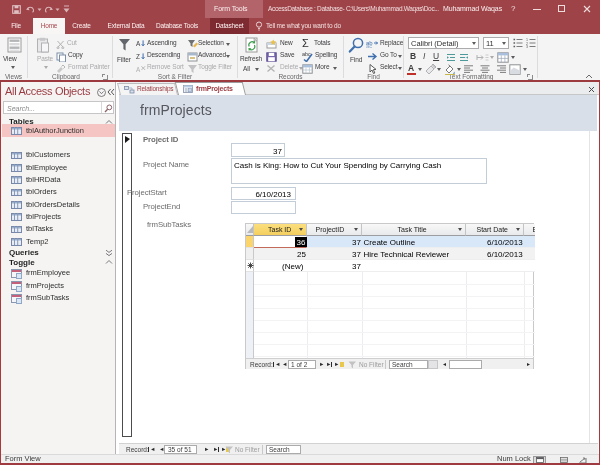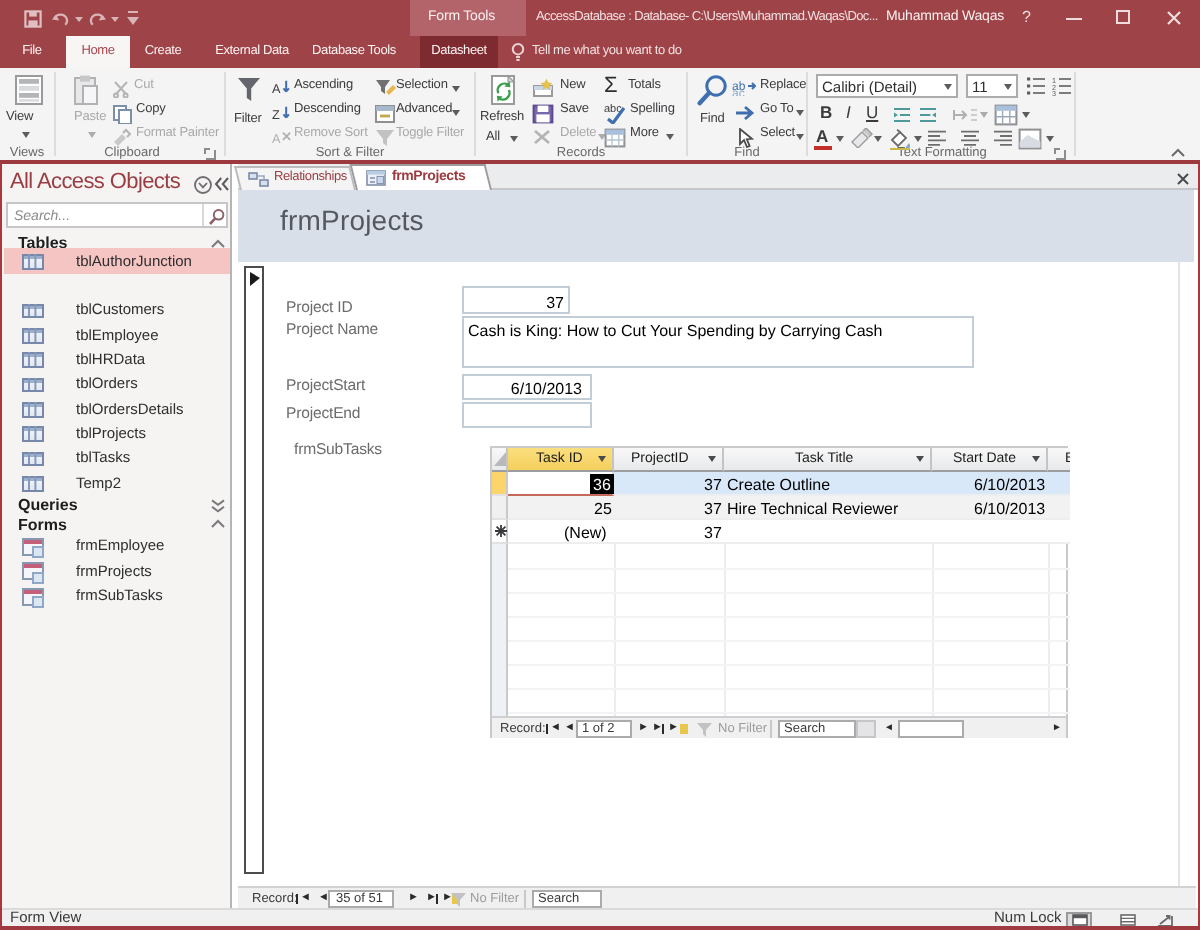--- a/index.html
+++ b/index.html
@@ -18,21 +18,21 @@
 .gsep{width:1px;top:2px;height:42px;background:#dcdcde;}
 .glabel{font-size:6.5px;color:#68686a;top:39.5px;line-height:6.8px;text-align:center;}
 .rtxt{font-size:6.5px;letter-spacing:-0.1px;color:#3c3c3e;}
 .rgray{font-size:6.5px;letter-spacing:-0.1px;color:#a9a9ab;}
 .car{width:0;height:0;border-left:2.5px solid transparent;border-right:2.5px solid transparent;border-top:3px solid #5c5c5e;}
 .cargray{border-top-color:#ababad;}
 
 #navpane{left:0;top:82px;width:115px;height:372px;background:#f5f4f3;border-left:1px solid #a8383e;}
 #navborder{left:115px;top:82px;width:1px;height:372px;background:#b5b5b7;}
 .navitem{left:1px;width:113px;height:13px;}
-.navitem .t{left:36px;top:2.5px;font-size:7.5px;color:#2e2e2e;line-height:8px;}
+.navitem .t{left:24px;top:2.5px;font-size:7.5px;color:#2e2e2e;line-height:8px;}
 .navhdr{font-size:8px;font-weight:bold;color:#1e1e1e;}
 .tbl-ic{left:9px;top:3px;width:10.5px;height:7.5px;background:
   linear-gradient(#f2f5fa,#e2e8f2);border:1px solid #7888aa;
   box-shadow:inset 0 1.5px 0 #9ab0cc;}
 .tbl-ic:after{content:"";position:absolute;left:2.2px;top:-1px;width:1px;height:6.5px;background:#8898b8;box-shadow:3.2px 0 0 #8898b8;}
 .frm-ic{left:9px;top:2px;width:10.5px;height:9px;background:#f4f6fa;border:1px solid #8898b0;}
 .frm-ic:after{content:"";position:absolute;left:0;top:0;width:9px;height:2.4px;background:#c4607a;}
 .frm-ic:before{content:"";position:absolute;left:3.5px;top:3.8px;width:4.5px;height:4px;border:1px solid #90a8c8;background:#dce6f2;z-index:1;}
 
 #docstrip{left:119px;top:82px;width:481px;height:13px;background:#ebecee;border-bottom:1px solid #c6c7c9;}
@@ -392,21 +392,21 @@
         <span class="t">tblTasks</span>
       </div>
     <div class="navitem" style="top:153.1px;">
         <span class="tbl-ic"></span>
         <span class="t">Temp2</span>
       </div>
     <div class="t navhdr" style="left:8px;top:166px;">Queries</div>
     <svg style="left:104px;top:167px" width="8" height="8" viewBox="0 0 8 8">
       <path d="M1 1.2 L4 3.4 L7 1.2 M1 4.4 L4 6.6 L7 4.4" fill="none" stroke="#7a7a7c" stroke-width="1"></path>
     </svg>
-    <div class="t navhdr" style="left:8px;top:175.5px;">Forms</div>
+    <div class="t navhdr" style="left:8px;top:175.5px;">Toggle</div>
     <svg style="left:104px;top:177px" width="8" height="6" viewBox="0 0 8 6">
       <path d="M1 4.5 L4 1.5 L7 4.5" fill="none" stroke="#7a7a7c" stroke-width="1"></path>
     </svg>
     <div class="navitem" style="top:184.5px;">
         <span class="frm-ic"></span>
         <span class="t">frmEmployee</span>
       </div>
     <div class="navitem" style="top:197px;">
         <span class="frm-ic"></span>
         <span class="t">frmProjects</span>
@@ -439,25 +439,25 @@
   </div>
   <div id="hdrband">
     <div class="t" style="left:21px;top:6.5px;font-size:14px;letter-spacing:0.1px;color:#56585f;">frmProjects</div>
   </div>
   <div id="formbody">
 
     <div style="left:3px;top:2px;width:10px;height:304px;background:#fff;border:1px solid #4c4c4e;"></div>
     <div style="left:6px;top:5px;width:0;height:0;border-top:3.5px solid transparent;border-bottom:4px solid transparent;border-left:5px solid #1a1a1a;"></div>
     <div style="left:470px;top:0px;width:1px;height:312px;background:#e4e4e6;"></div>
 
-    <div class="t flbl" style="left:24px;top:18px;">Project ID</div>
+    <div class="t flbl" style="left:24px;top:4px;font-weight:bold;">Project ID</div>
     <div class="fld" style="left:112px;top:12px;width:54px;height:13.5px;text-align:right;padding:2.5px 2px 0 0;">37</div>
     <div class="t flbl" style="left:24px;top:29px;">Project Name</div>
     <div class="fld" style="left:112px;top:26.5px;width:256px;height:26px;padding:2px 0 0 2px;">Cash is King: How to Cut Your Spending by Carrying Cash</div>
-    <div class="t flbl" style="left:24px;top:57px;">ProjectStart</div>
+    <div class="t flbl" style="left:8px;top:57px;">ProjectStart</div>
     <div class="fld" style="left:112px;top:55.5px;width:65px;height:13px;text-align:right;padding:2px 4px 0 0;">6/10/2013</div>
     <div class="t flbl" style="left:24px;top:71px;text-align:right;">ProjectEnd</div>
     <div class="fld" style="left:112px;top:69.5px;width:65px;height:13px;"></div>
     <div class="t flbl" style="left:28px;top:89px;">frmSubTasks</div>
 
     <div id="subform" style="left:126px;top:92px;width:289px;height:146px;border:1px solid #c9c9cb;background:#fff;">
 
       <div class="dsh" style="left:0;top:0;width:8px;">
         <svg width="8" height="11" viewBox="0 0 8 11">
             <path d="M7 2 L7 9 L1 9 Z" fill="#b8b9ba"></path>

